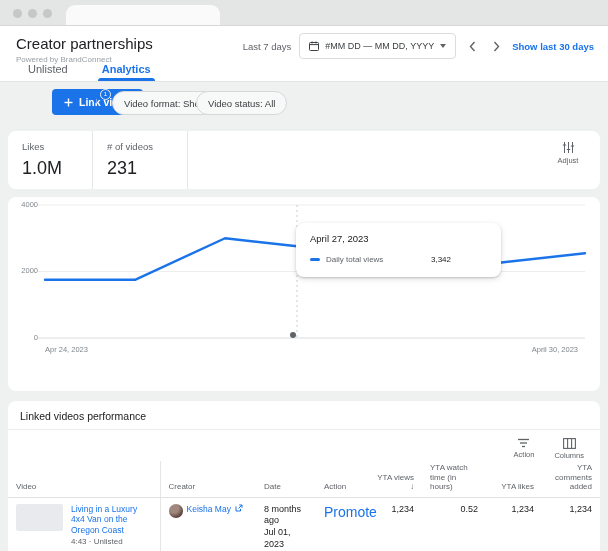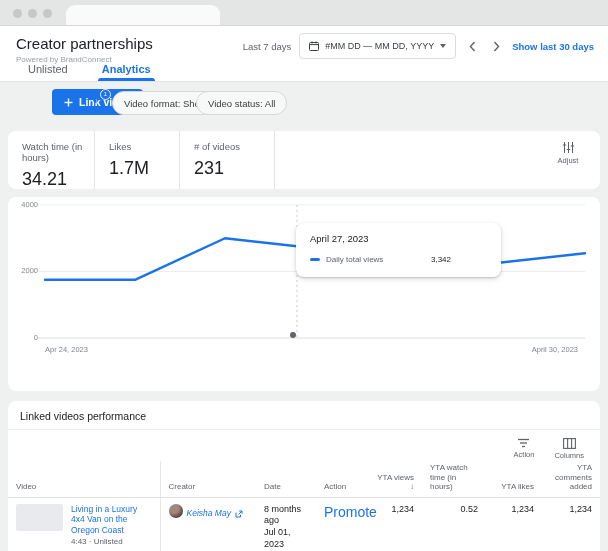--- a/index.html
+++ b/index.html
@@ -67,21 +67,21 @@
   table.videos{position:absolute;left:0;top:60px;width:100%;border-collapse:collapse;table-layout:fixed;}
   table.videos th{font-size:8px;font-weight:normal;color:#5f6368;vertical-align:bottom;padding:2px 8px 5px;
                   border-bottom:1px solid #e0e0e0;line-height:1.2;}
   table.videos td{font-size:9px;color:#202124;padding:6px 8px;vertical-align:top;border-bottom:1px solid #ececec;}
   th.l,td.l{text-align:left;} th.r,td.r{text-align:right;}
   .colsep{border-right:1px solid #e6e6e6;}
   .vid{display:flex;gap:8px;}
   .thumb{width:47px;height:27px;background:#e8eaed;border-radius:2px;flex:none;cursor:pointer;}
   .vtitle{font-size:8.5px;color:#1a73e8;line-height:1.25;cursor:pointer;}
   .vmeta{font-size:8px;color:#5f6368;margin-top:1px;}
-  .creator{display:flex;align-items:flex-end;gap:4px;font-style:italic;}
+  .creator{display:flex;align-items:flex-start;gap:4px;}
   .avatar{width:14px;height:14px;border-radius:50%;flex:none;background:radial-gradient(circle at 35% 30%,#a1887f 0 35%,#4e342e 80%);}
   .cname{font-size:8.5px;color:#1a73e8;cursor:pointer;white-space:nowrap;}
   .dcell{font-size:8.5px;color:#3c4043;line-height:1.3;}
   .promote{font-size:14px;color:#1a73e8;cursor:pointer;text-align:right;}
   .num{font-size:8.5px;}
   svg{display:block;}
 </style>
 </head>
 <body>
 
@@ -144,27 +144,23 @@
       <div class="filter-wrap">
         <svg width="14" height="13" viewBox="0 0 14 13">
             <path d="M1 1 h12 L8.6 6 v4.6 L5.4 8.6 V6 Z" fill="#1a73e8"></path>
           </svg>
         <div class="filter-badge">1</div>
       </div>
       <div class="chip" style="left:112px">Video format: Shorts</div>
       <div class="chip" style="left:196px">Video status: All</div>
 
       <div class="card metrics">
-        <div class="tile b" style="width:87px">
-          <div class="lab">Watch time (in hours)</div>
-          <div class="val">34.21</div>
-        </div>
         <div class="tile b" style="width:85px">
           <div class="lab">Likes</div>
-          <div class="val">1.7M</div>
+          <div class="val">1.0M</div>
         </div>
         <div class="tile b" style="width:95px">
           <div class="lab"># of videos</div>
           <div class="val">231</div>
         </div>
         <div class="adjust">
           <svg width="13" height="13" viewBox="0 0 13 13" style="margin:0 auto">
             <line x1="2.5" y1="1" x2="2.5" y2="12" stroke="#5f6368"></line>
               <line x1="0.8" y1="4" x2="4.2" y2="4" stroke="#5f6368"></line>
             <line x1="6.5" y1="1" x2="6.5" y2="12" stroke="#5f6368"></line>

